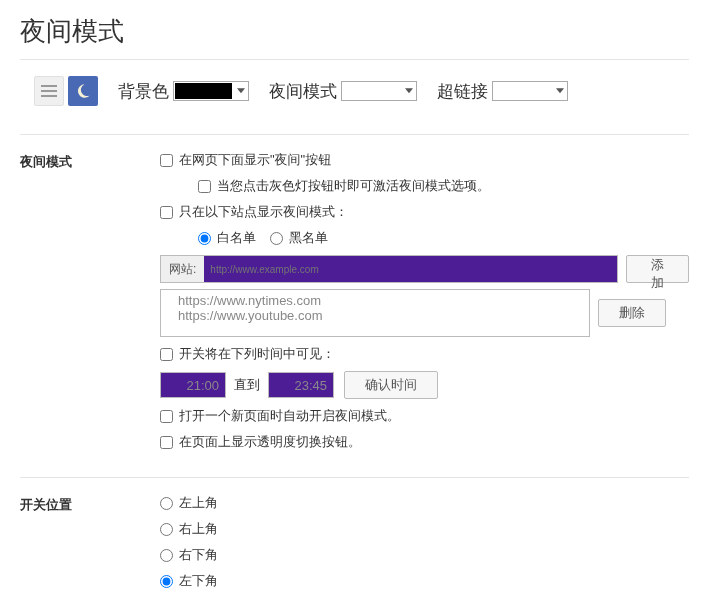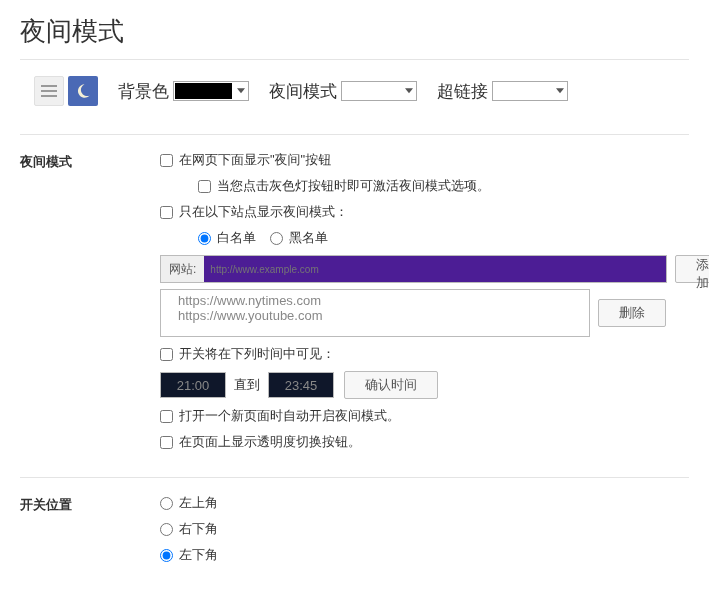--- a/index.html
+++ b/index.html
@@ -150,25 +150,25 @@
     font-size: 13px;
     color: #888;
     padding: 3px 17px;
     font-family: inherit;
     overflow-y: scroll;
   }
   .time-input {
     width: 66px;
     height: 26px;
     border: 1px solid #bbb;
-    background: #0f172a;
+    background: #4c1d95;
     padding: 8px 6px;
     color: #888;
     font-size: 13px;
-    text-align: center;
+    text-align: right;
     outline: none;
   }
   .between-label { margin: 0 8px; color: #333; }
 </style>
 </head>
 <body>
 
 <h1 class="page-title">夜间模式</h1>
 <hr class="divider">
 
@@ -222,21 +222,21 @@
     </div>
     <div class="row indent">
       <input type="radio" name="wb" checked="" style="">
       <span>白名单</span>
       <span style="width:14px"></span>
       <input type="radio" name="wb" style="">
       <span>黑名单</span>
     </div>
 
     <div class="site-row indent" style="margin-top:6px">
-      <div class="site-input-wrap" style="width:507px; flex: none;">
+      <div class="site-input-wrap" style="width:458px; flex: none;">
         <span class="lbl">网站:</span>
         <input type="text" placeholder="http://www.example.com" style="">
       </div>
       <button class="btn">添加</button>
     </div>
     <div class="site-row indent">
       <textarea class="sites-list" readonly="" style="">https://www.nytimes.com
 https://www.youtube.com</textarea>
       <button class="btn">删除</button>
     </div>
@@ -267,20 +267,24 @@
 
 <div class="section">
   <div class="section-label">开关位置</div>
   <div class="section-body">
     <div class="row">
       <input type="radio" name="pos" style="">
       <span>左上角</span>
     </div>
     <div class="row">
       <input type="radio" name="pos" style="">
+      <span>右上角</span>
+    </div>
+    <div class="row">
+      <input type="radio" name="pos" style="">
       <span>右下角</span>
     </div>
     <div class="row">
       <input type="radio" name="pos" checked="" style="">
       <span>左下角</span>
     </div>
 
   </div>
 </div>
 

